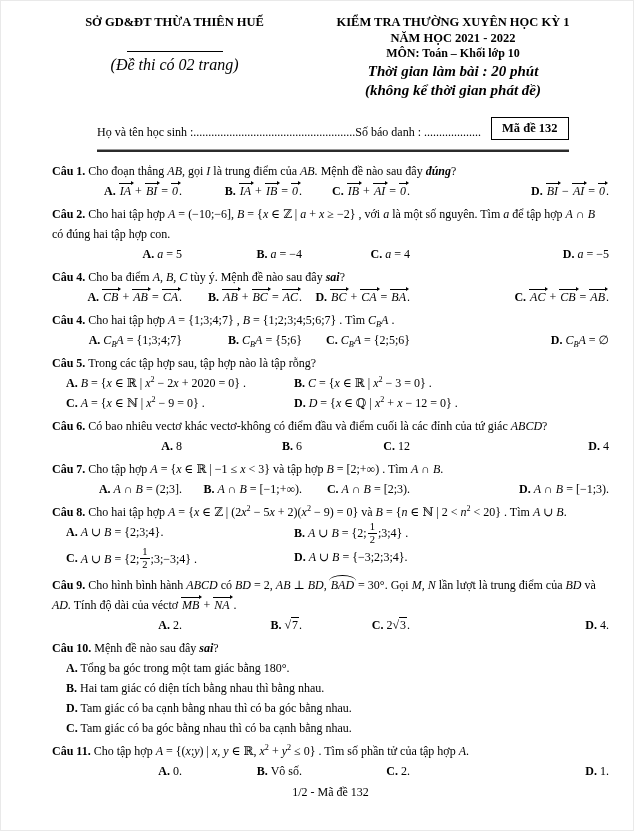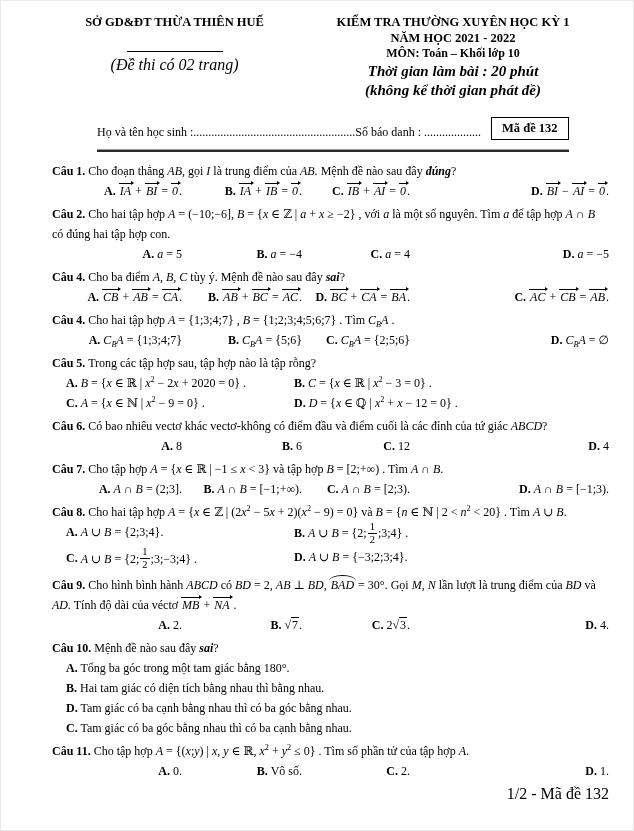--- a/index.html
+++ b/index.html
@@ -40,21 +40,21 @@
   .arc{position:relative;display:inline-block;font-style:italic;padding:0 1px;line-height:1;}
   .arc::before{content:"";position:absolute;left:-1px;right:-1px;top:-4px;height:5px;
     border-top:1.2px solid #000;border-radius:50% 50% 0 0/100% 100% 0 0;}
   .sqrt{white-space:nowrap;}
   .sqrt .rad{border-top:1px solid #000;padding:0 1px;}
   .frac{display:inline-flex;flex-direction:column;text-align:center;vertical-align:middle;
     font-size:0.88em;line-height:1.15;margin:0 1px;position:relative;top:-1px;}
   .frac .num{border-bottom:1px solid #000;padding:0 2px;}
   .frac .den{padding:0 2px;}
   
-  .footer{text-align:right;margin-top:4px;font-size:16px;}
+  .footer{text-align:center;margin-top:4px;font-size:12px;}
 </style>
 </head>
 <body>
 
 <div class="page">
 
   <div class="hdr">
     <div class="hdr-left">
       <div class="l1">SỞ GD&amp;ĐT THỪA THIÊN HUẾ</div>
       <hr class="issuer-divider">

